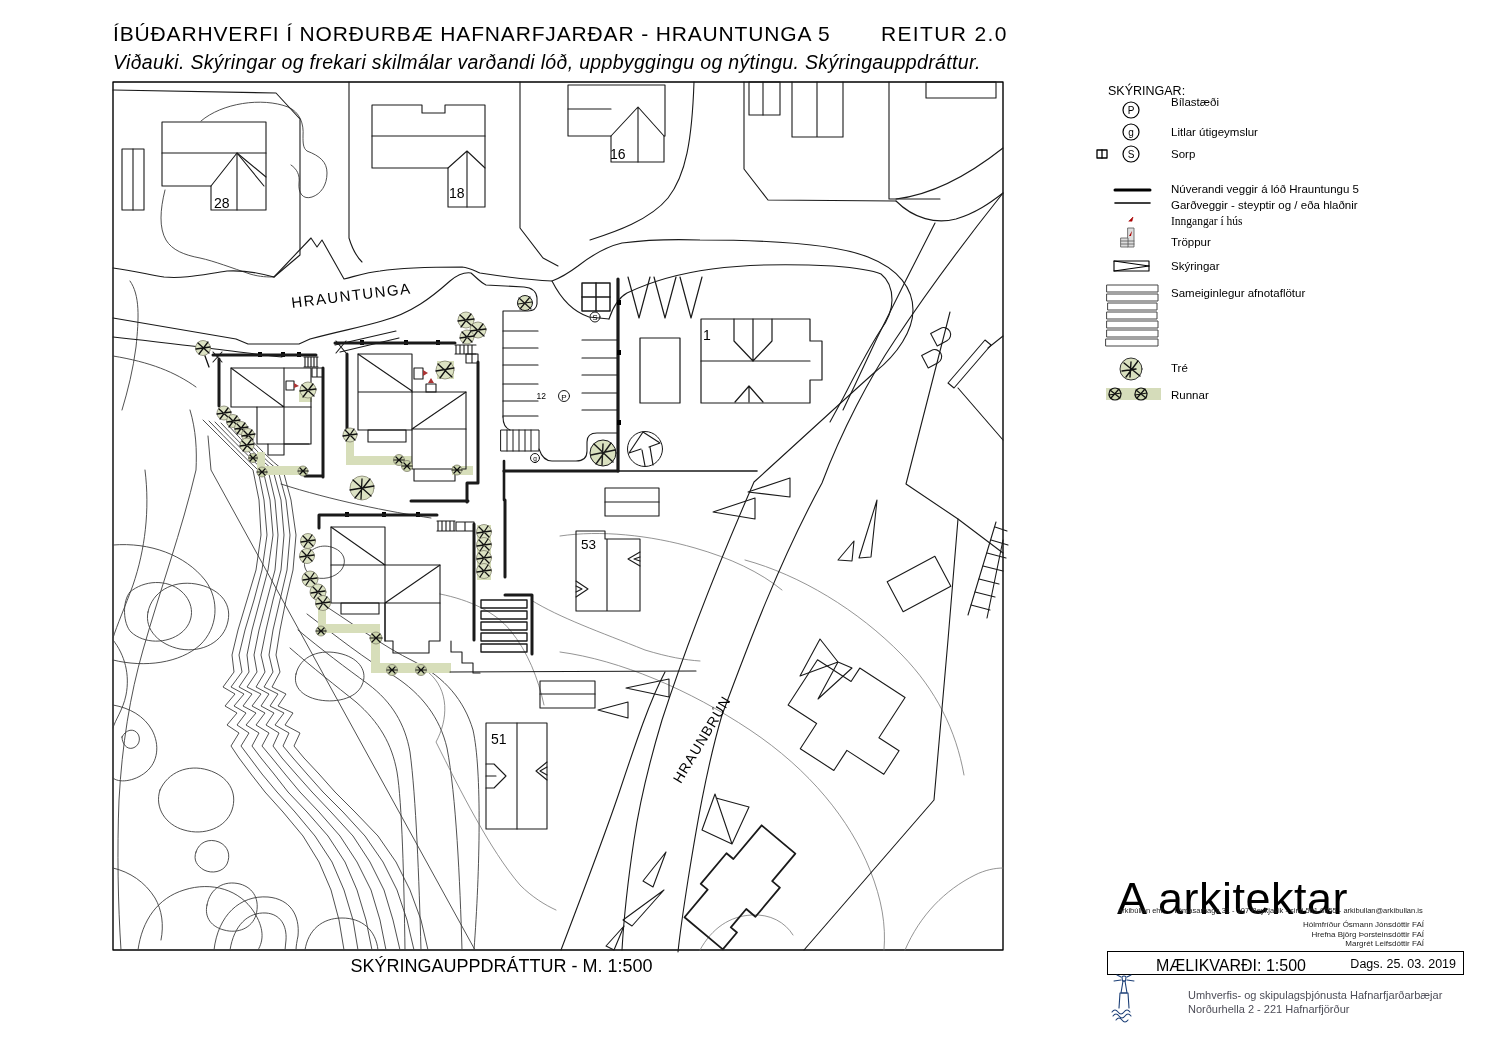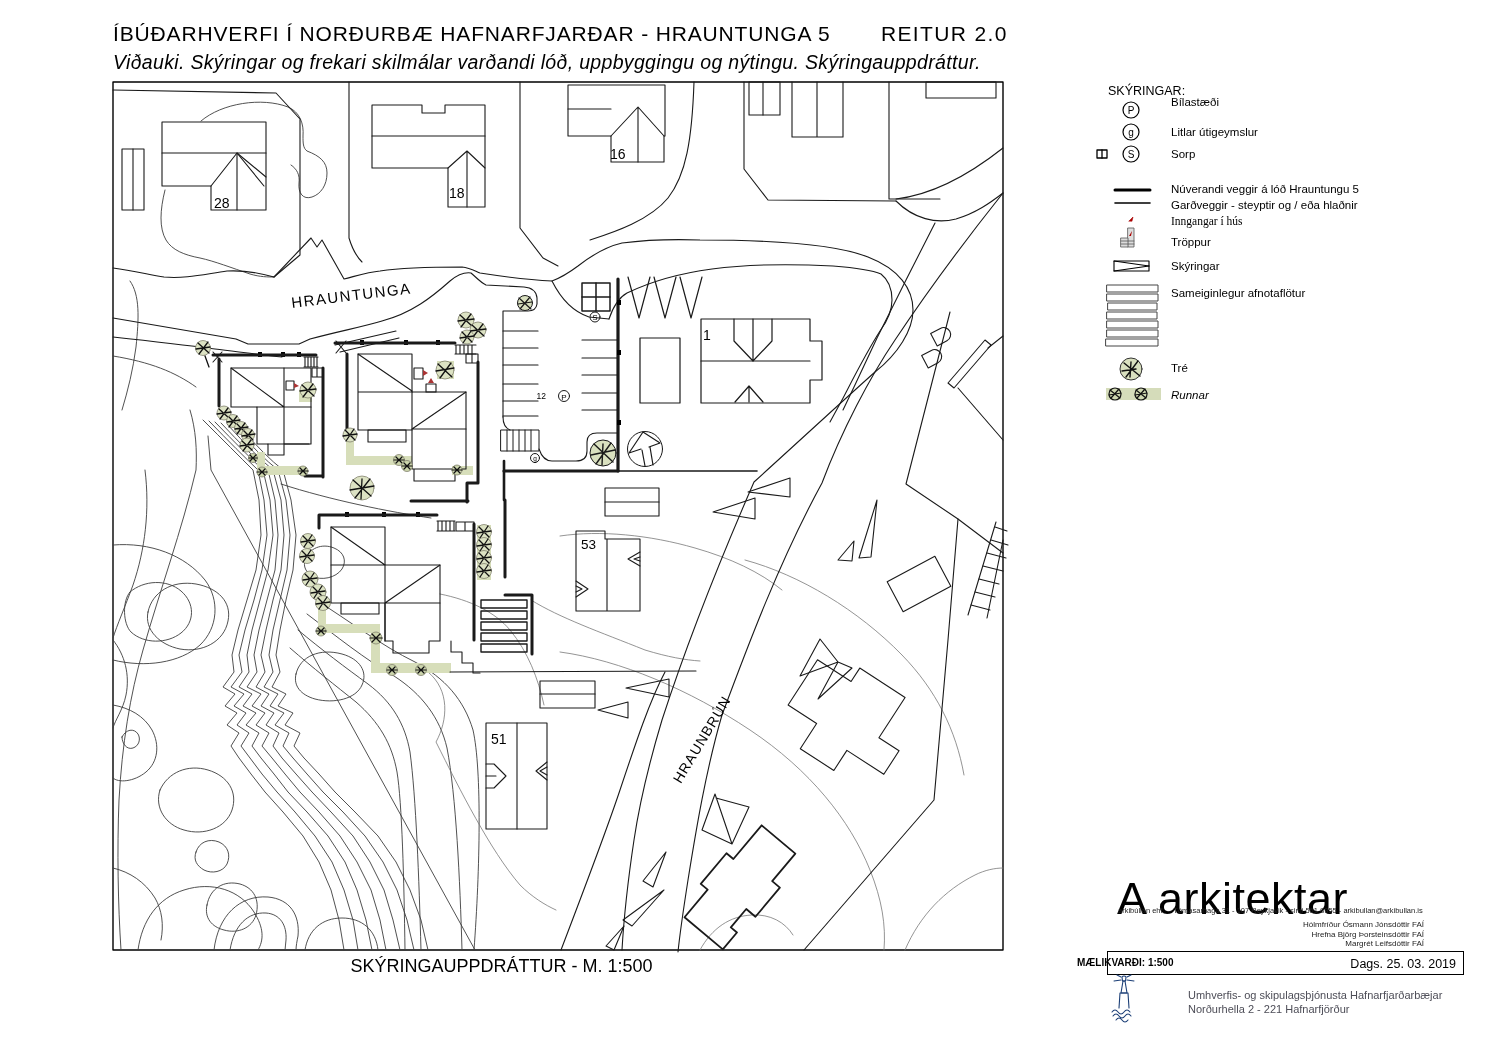--- a/index.html
+++ b/index.html
@@ -24,27 +24,27 @@
 <div class="abs leg" style="top:96px;">Bílastæði</div>
 <div class="abs leg" style="top:126px;">Litlar útigeymslur</div>
 <div class="abs leg" style="top:148px;">Sorp</div>
 <div class="abs leg" style="top:183px;">Núverandi veggir á lóð Hrauntungu 5</div>
 <div class="abs leg" style="top:199px;">Garðveggir - steyptir og / eða hlaðnir</div>
 <div class="abs leg" style="top:215px;font-family:Liberation Serif, serif;">Inngangar í hús</div>
 <div class="abs leg" style="top:236px;">Tröppur</div>
 <div class="abs leg" style="top:260px;">Skýringar</div>
 <div class="abs leg" style="top:287px;">Sameiginlegur afnotaflötur</div>
 <div class="abs leg" style="top:362px;">Tré</div>
-<div class="abs leg" style="top:389px;font-style:italic;">Runnar</div>
+<div class="abs leg" style="top:389px;">Runnar</div>
 
 <div class="abs" style="left:1117px;top:873px;font-size:45px;letter-spacing:0.5px;">A arkitektar</div>
 <div class="abs" style="left:1118px;top:906px;font-size:7.5px;color:#222;">arkibúllan ehf.&nbsp; - Tómasarhaga 31 - 107 Reykjavik - simi 561 8955 - arkibullan@arkibullan.is</div>
 <div class="abs" style="left:1122px;top:920px;width:302px;text-align:right;font-size:8px;line-height:9.6px;color:#222;">Hólmfríður Ósmann Jónsdóttir FAÍ<br>Hrefna Björg Þorsteinsdóttir FAÍ<br>Margrét Leifsdóttir FAÍ</div>
 <div class="abs" style="left:1107px;top:951px;width:355px;height:22px;border:1.5px solid #000;"></div>
-<div class="abs" style="left:1077px;top:957px;font-size:10px;font-weight:bold;">MÆLIKVARÐI: 1:500</div>
+<div class="abs" style="left:1156px;top:957px;font-size:16px;font-weight:normal;">MÆLIKVARÐI: 1:500</div>
 <div class="abs" style="left:1150px;top:957px;width:306px;text-align:right;font-size:12.5px;">Dags. 25. 03. 2019</div>
 <div class="abs" style="left:1188px;top:989px;font-size:11px;line-height:13.5px;color:#4d4d57;">Umhverfis- og skipulagsþjónusta Hafnarfjarðarbæjar<br>Norðurhella 2 - 221 Hafnarfjörður</div>
 
 <svg width="1500" height="1061" viewBox="0 0 1500 1061" fill="none" stroke-linecap="round" stroke-linejoin="round">
 
 <g id="legend">
   <circle cx="1131" cy="110" r="8" stroke="#000" stroke-width="1.2"></circle>
   <text x="1131" y="114" font-size="10" text-anchor="middle" fill="#000" stroke="none">P</text>
   <circle cx="1131" cy="132" r="8" stroke="#000" stroke-width="1.2"></circle>
   <text x="1131" y="136" font-size="10" text-anchor="middle" fill="#000" stroke="none">g</text>

